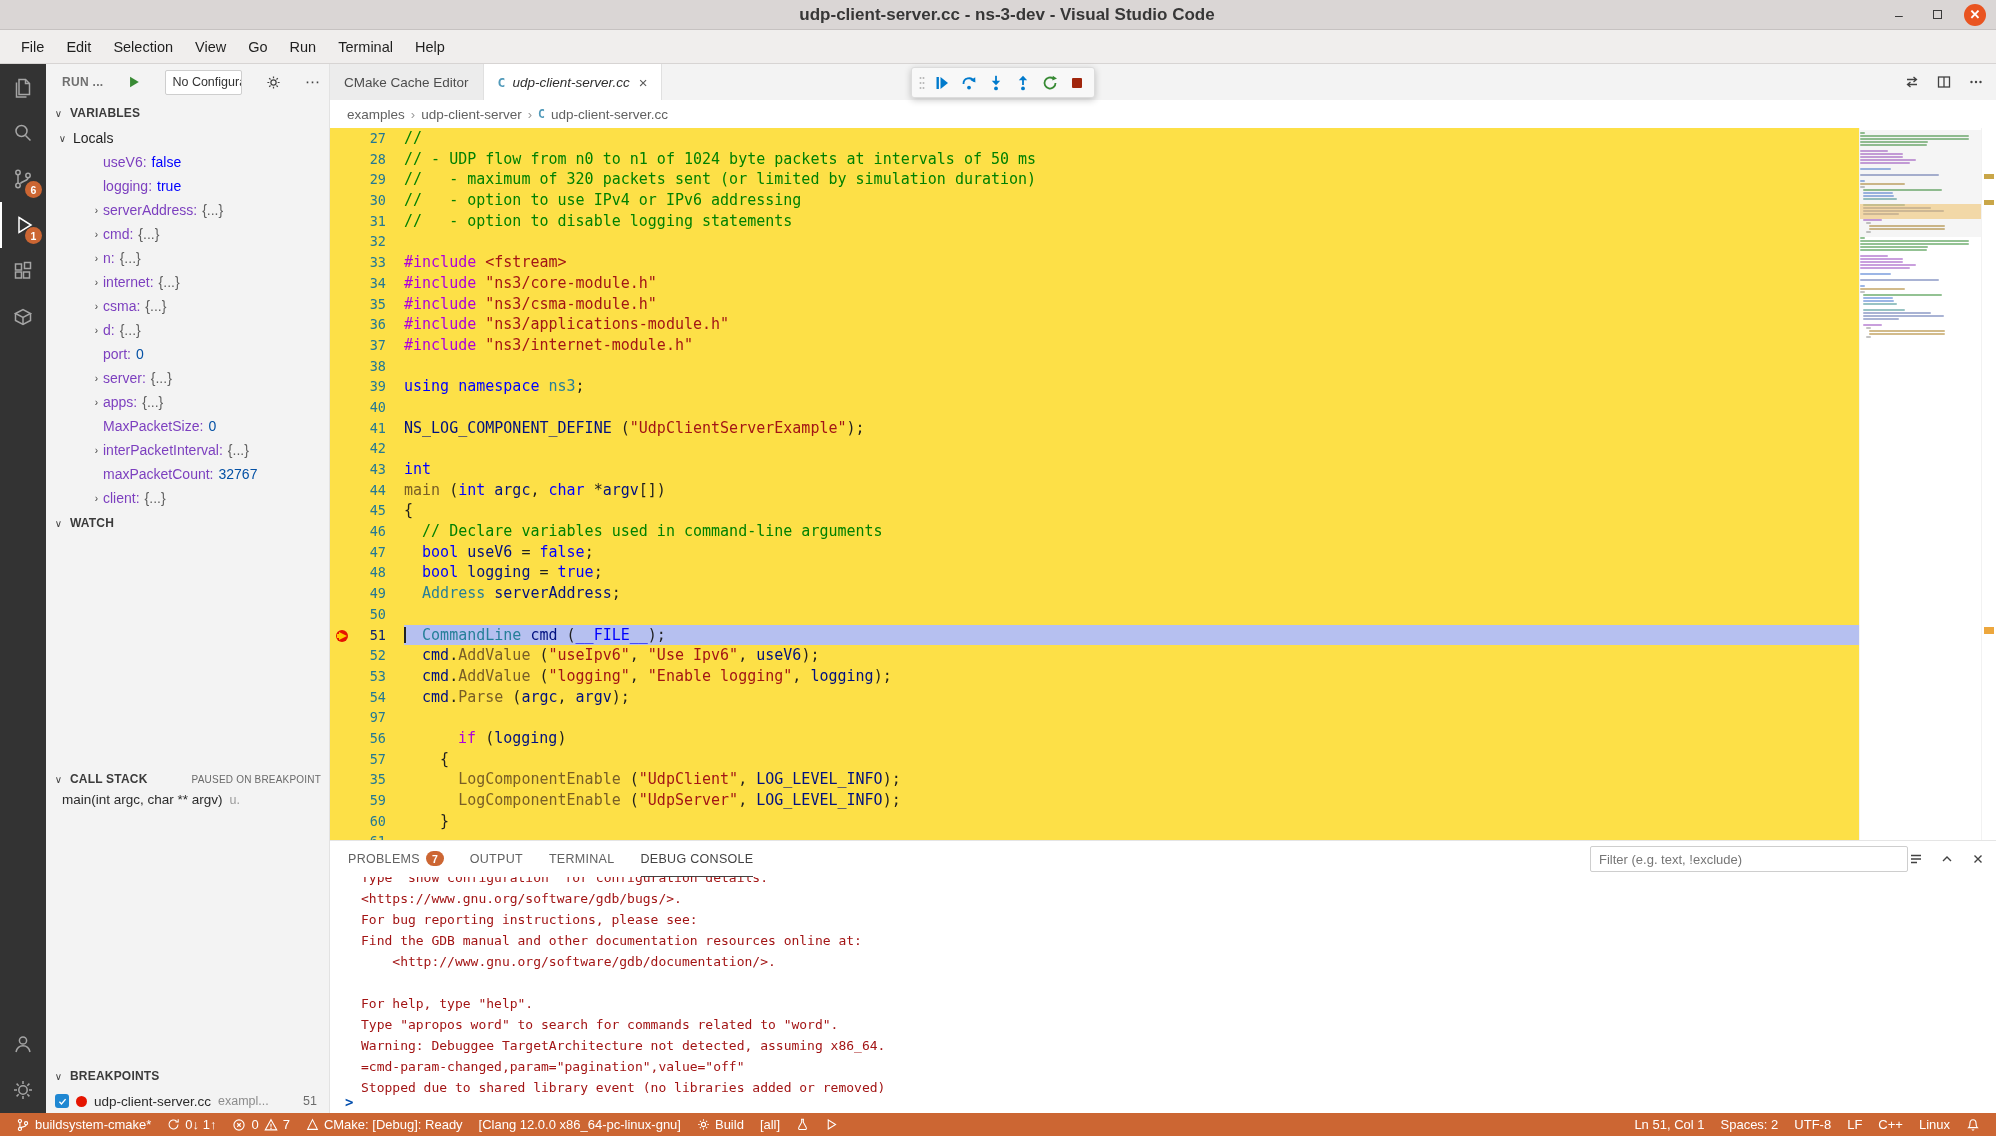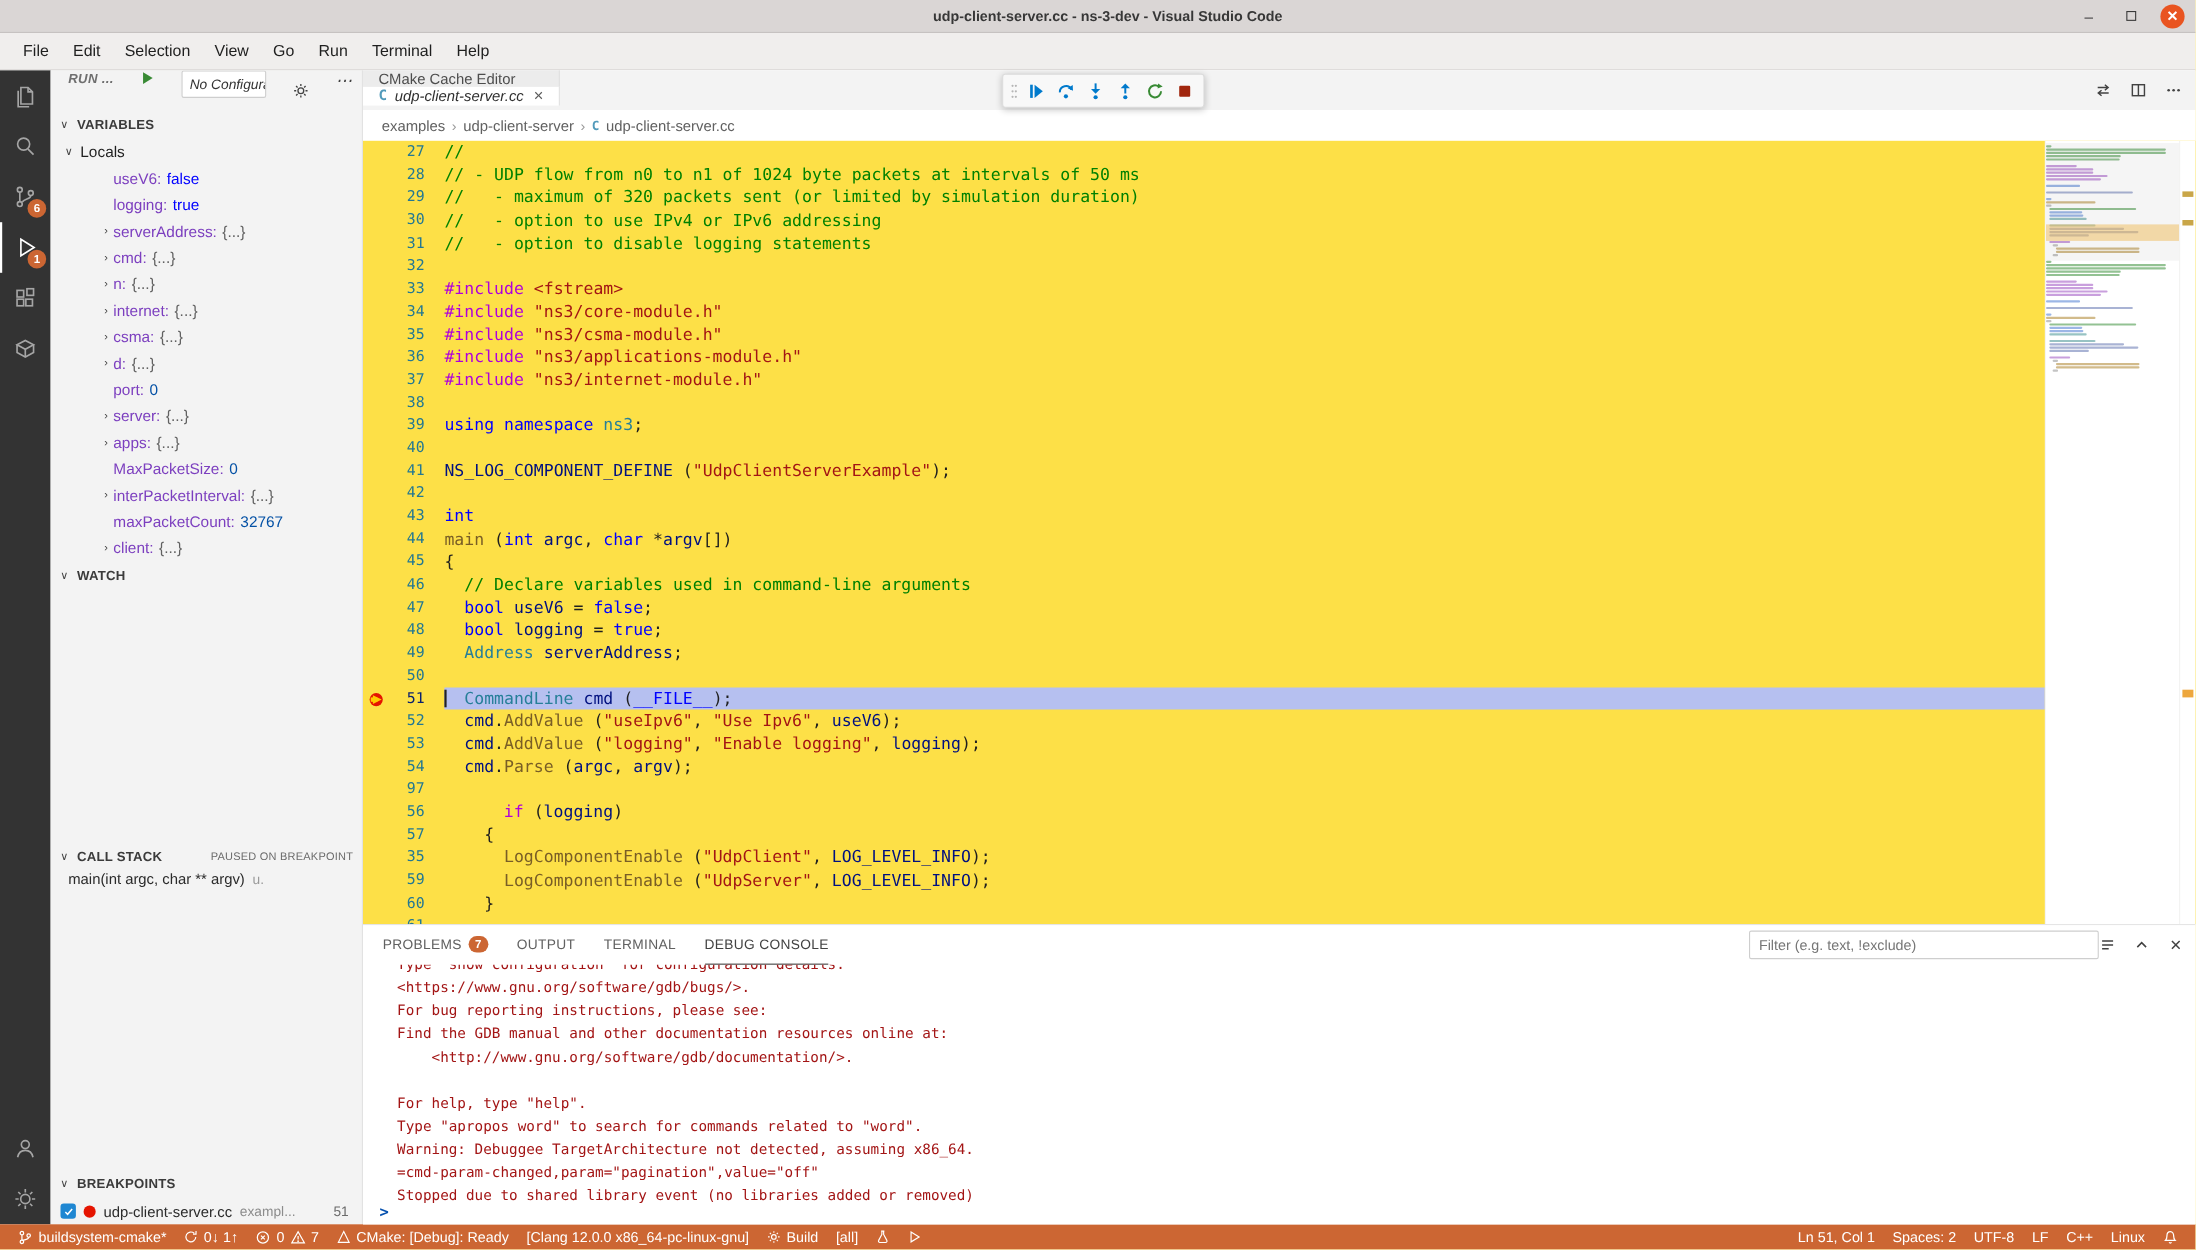--- a/index.html
+++ b/index.html
@@ -4,21 +4,21 @@
 <style>
   * { margin:0; padding:0; box-sizing:border-box; }
   html,body { width:1996px; height:1136px; overflow:hidden; }
   body { font-family:"Liberation Sans", sans-serif; background:#fff; color:#1f1f1f; cursor:default; }
   svg { display:block; }
   #app { width:1996px; height:1136px; display:flex; flex-direction:column; position:relative; }
 
   
   .titlebar { height:30px; background:#dad6d5; border-bottom:1px solid #c6c2c1; position:relative;
               display:flex; align-items:center; justify-content:center; flex:0 0 auto; }
-  .titlebar .title { font-size:13px; font-weight:bold; color:#373737;margin-left:18px; }
+  .titlebar .title { font-size:17px; font-weight:bold; color:#373737;margin-left:18px; }
   .win-controls { position:absolute; right:10px; top:0; height:100%; display:flex; align-items:center; gap:16px; }
   .win-btn { width:22px; height:22px; display:flex; align-items:center; justify-content:center; font-size:14px; color:#3a3a3a; }
   .win-btn.close { background:#e95420; border-radius:50%; color:#fff; font-size:13px; font-weight:bold; }
   .restore-box { width:9px; height:9px; border:1.4px solid #3a3a3a; display:inline-block; }
 
   
   .menubar { height:34px; background:#f0eeed; border-bottom:1px solid #d7d4d3; display:flex; align-items:center;
              padding-left:10px; flex:0 0 auto; }
   .menu-item { padding:0 11px; font-size:14.5px; color:#1f1f1f; height:26px; line-height:26px; border-radius:4px; }
 
@@ -31,21 +31,21 @@
   .ab-item.active { color:#ffffff; border-left:2px solid #ffffff; }
   .ab-item svg path, .ab-item svg circle, .ab-item svg rect { stroke:currentColor; fill:none; stroke-width:1.5; }
   .ab-item .badge { position:absolute; right:4px; bottom:4px; min-width:17px; height:17px; border-radius:9px;
                     background:var(--badge,#CC6633); color:#fff; font-size:10.5px; display:flex; align-items:center;
                     justify-content:center; padding:0 4px; font-weight:bold; }
   .ab-spacer { margin-top:auto; }
 
   
   .sidebar { width:284px; background:#f3f3f3; border-right:1px solid #e2e2e2; display:flex; flex-direction:column;
              min-height:0; flex:0 0 auto; overflow:hidden; font-size:14px; color:#3b3b3b; }
-  .run-row { height:36px; display:flex; gap:24px; padding:0 8px 0 16px; flex:0 0 auto;font-style:italic; }
+  .run-row { height:36px; display:flex; align-items:center; gap:24px; padding:0 8px 0 16px; flex:0 0 auto; }
   .run-label { font-size:12px; font-weight:bold; color:#6f6f6f; letter-spacing:.3px; white-space:nowrap; }
   .play-btn svg path { fill:var(--restart-green,#388A34); }
   .config-select { width:120px; height:25px; background:#fff; border:1px solid #cecece; border-radius:2px;
                    display:flex; align-items:center; justify-content:space-between; padding:0 6px; font-size:12.5px;
                    color:#333; overflow:hidden; white-space:nowrap; }
   .config-select .chev { font-size:10px; color:#555; }
   .side-icon { color:#424242; display:flex; align-items:center; }
   .side-icon svg path, .side-icon svg circle { stroke:currentColor; fill:none; stroke-width:1.3; }
   .dots { font-size:15px; color:#424242; letter-spacing:1px; }
 
@@ -393,21 +393,21 @@
         <span class="bp-dot-ico"></span>
         <span class="bp-file">udp-client-server.cc</span>
         <span class="bp-path">exampl...</span>
         <span class="bp-line">51</span>
       </div>
     </div>
 
     <div class="editor-col">
 
       <div class="tabbar">
-        <div id="tabs" style="display:flex;align-items:stretch;flex-direction:column;">
+        <div id="tabs" style="display:flex;align-items:stretch;">
             <div class="tab">
               <span class="tab-label">CMake Cache Editor</span>
             </div>
             <div class="tab active">
               <span class="cpp-ico">C</span>
               <span class="tab-label preview">udp-client-server.cc</span>
               <span class="tab-close">×</span>
             </div>
           </div>
         <div class="tab-actions">

